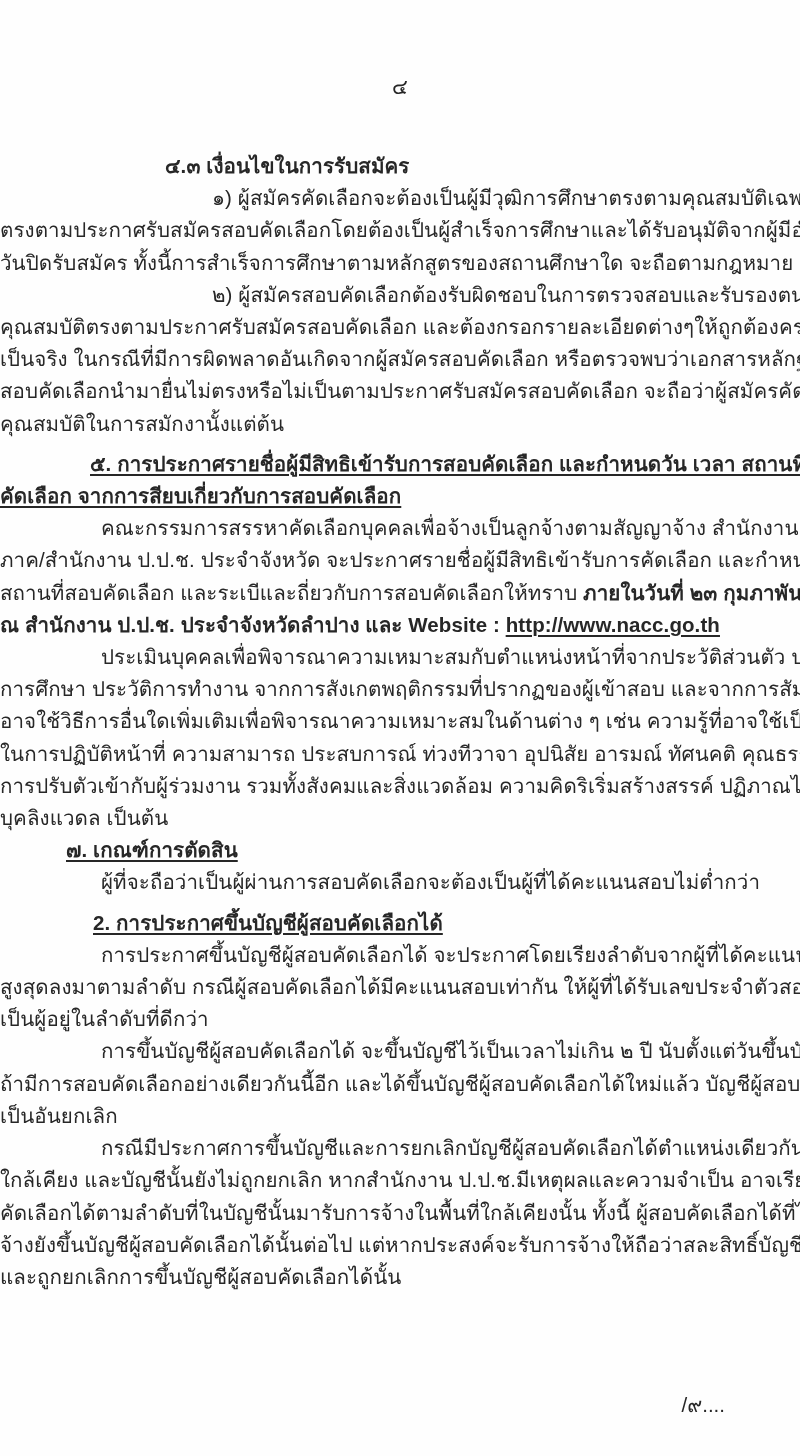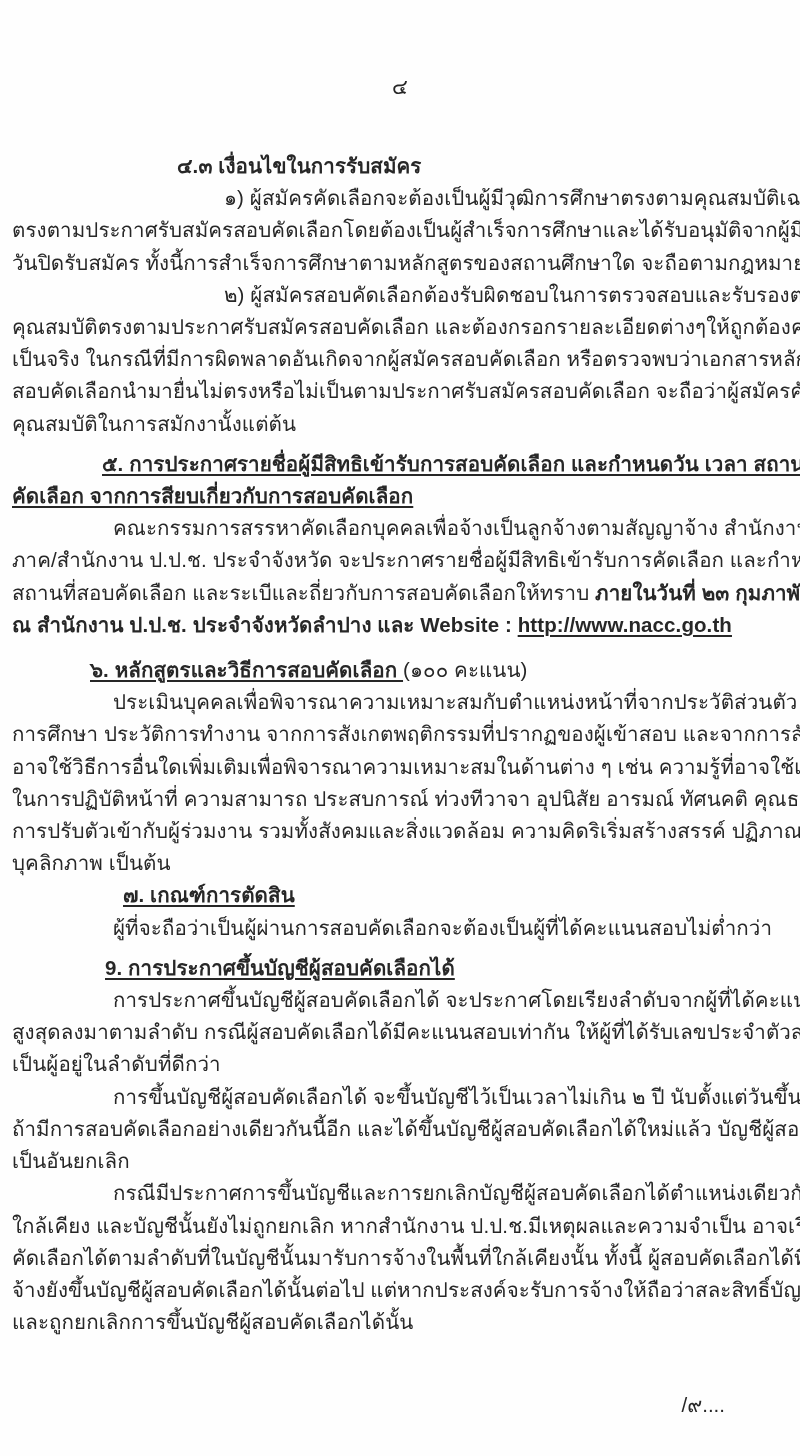--- a/index.html
+++ b/index.html
@@ -20,35 +20,35 @@
     position: absolute;
     top: 70px;
     left: 0;
     width: 800px;
     text-align: center;
     font-size: 21px;
   }
   .doc-body {
     position: absolute;
     top: 150px;
-    left: 12px;
+    left: 0;
     width: 652px;
   }
   .ln {
     font-size: 20.5px;
     line-height: 32.2px;
     white-space: nowrap;
     letter-spacing: 0.1px;
   }
   .ln span.b { font-weight: bold; }
   .ln span.u { text-decoration: underline; text-underline-offset: 3px; }
   .h43 { padding-left: 165px; }
   .h5  { padding-left: 90px;  }
   .h6  { padding-left: 78px;  }
-  .h7  { padding-left: 111px; }
+  .h7  { padding-left: 66px; }
   .h8  { padding-left: 93px;  }
   .ind-item { padding-left: 212px; }
   .ind-para { padding-left: 101px; }
   .flush { padding-left: 0; }
   .mt8  { margin-top: 8px; }
   .mt13 { margin-top: 13px; }
   .footer-marker {
     position: absolute;
     top: 1388px;
     right: 75px;
@@ -70,30 +70,29 @@
       <div class="ln flush"><span>คุณสมบัติตรงตามประกาศรับสมัครสอบคัดเลือก และต้องกรอกรายละเอียดต่างๆให้ถูกต้องครบถ้วนตามความ</span></div>
       <div class="ln flush"><span>เป็นจริง ในกรณีที่มีการผิดพลาดอันเกิดจากผู้สมัครสอบคัดเลือก หรือตรวจพบว่าเอกสารหลักฐาน ซึ่งผู้สมัคร</span></div>
       <div class="ln flush"><span>สอบคัดเลือกนำมายื่นไม่ตรงหรือไม่เป็นตามประกาศรับสมัครสอบคัดเลือก จะถือว่าผู้สมัครคัดเลือกเป็นผู้ขาด</span></div>
       <div class="ln flush"><span>คุณสมบัติในการสมักงานั้งแต่ต้น</span></div>
       <div class="ln h5 mt8"><span class="b u">๕. การประกาศรายชื่อผู้มีสิทธิเข้ารับการสอบคัดเลือก และกำหนดวัน เวลา สถานที่สอบ</span></div>
       <div class="ln flush"><span class="b u">คัดเลือก จากการสียบเกี่ยวกับการสอบคัดเลือก</span></div>
       <div class="ln ind-para"><span>คณะกรรมการสรรหาคัดเลือกบุคคลเพื่อจ้างเป็นลูกจ้างตามสัญญาจ้าง สำนักงาน ป.ป.ช.</span></div>
       <div class="ln flush"><span>ภาค/สำนักงาน ป.ป.ช. ประจำจังหวัด จะประกาศรายชื่อผู้มีสิทธิเข้ารับการคัดเลือก และกำหนดวัน เวลา</span></div>
       <div class="ln flush"><span>สถานที่สอบคัดเลือก และระเบีและถี่ยวกับการสอบคัดเลือกให้ทราบ </span><span class="b">ภายในวันที่ ๒๓ กุมภาพันธ์ ๒๕๖๕</span></div>
       <div class="ln flush"><span class="b">ณ สำนักงาน ป.ป.ช. ประจำจังหวัดลำปาง  และ Website : </span><span class="b u">http://www.nacc.go.th</span></div>
-      <div class="ln h6 mt13"><span class="b u">๖. หลักสูตรและวิธีการสอบคัดเลือก </span><span>(๑๐๐ คะแนน)</span></div>
       <div class="ln ind-para"><span>ประเมินบุคคลเพื่อพิจารณาความเหมาะสมกับตำแหน่งหน้าที่จากประวัติส่วนตัว ประวัติ</span></div>
       <div class="ln flush"><span>การศึกษา ประวัติการทำงาน จากการสังเกตพฤติกรรมที่ปรากฏของผู้เข้าสอบ และจากการสัมภาษณ์ ทั้งนี้</span></div>
       <div class="ln flush"><span>อาจใช้วิธีการอื่นใดเพิ่มเติมเพื่อพิจารณาความเหมาะสมในด้านต่าง ๆ เช่น ความรู้ที่อาจใช้เป็นประโยชน์</span></div>
       <div class="ln flush"><span>ในการปฏิบัติหน้าที่ ความสามารถ ประสบการณ์ ท่วงทีวาจา อุปนิสัย อารมณ์ ทัศนคติ คุณธรรม จริยธรรม</span></div>
       <div class="ln flush"><span>การปรับตัวเข้ากับผู้ร่วมงาน รวมทั้งสังคมและสิ่งแวดล้อม ความคิดริเริ่มสร้างสรรค์ ปฏิภาณไหวพริบ และ</span></div>
-      <div class="ln flush"><span>บุคลิกภาพ เป็นต้น</span></div>
+      <div class="ln flush"><span>บุคลิงแวดล เป็นต้น</span></div>
       <div class="ln h7"><span class="b u">๗. เกณฑ์การตัดสิน</span></div>
       <div class="ln ind-para"><span>ผู้ที่จะถือว่าเป็นผู้ผ่านการสอบคัดเลือกจะต้องเป็นผู้ที่ได้คะแนนสอบไม่ต่ำกว่า</span></div>
-      <div class="ln h8 mt8"><span class="b u">9. การประกาศขึ้นบัญชีผู้สอบคัดเลือกได้</span></div>
+      <div class="ln h8 mt8"><span class="b u">2. การประกาศขึ้นบัญชีผู้สอบคัดเลือกได้</span></div>
       <div class="ln ind-para"><span>การประกาศขึ้นบัญชีผู้สอบคัดเลือกได้ จะประกาศโดยเรียงลำดับจากผู้ที่ได้คะแนนสอบ</span></div>
       <div class="ln flush"><span>สูงสุดลงมาตามลำดับ กรณีผู้สอบคัดเลือกได้มีคะแนนสอบเท่ากัน ให้ผู้ที่ได้รับเลขประจำตัวสอบคัดเลือกก่อน</span></div>
       <div class="ln flush"><span>เป็นผู้อยู่ในลำดับที่ดีกว่า</span></div>
       <div class="ln ind-para"><span>การขึ้นบัญชีผู้สอบคัดเลือกได้ จะขึ้นบัญชีไว้เป็นเวลาไม่เกิน ๒ ปี นับตั้งแต่วันขึ้นบัญชีแต่</span></div>
       <div class="ln flush"><span>ถ้ามีการสอบคัดเลือกอย่างเดียวกันนี้อีก และได้ขึ้นบัญชีผู้สอบคัดเลือกได้ใหม่แล้ว บัญชีผู้สอบคัดเลือกได้ครั้งนี้</span></div>
       <div class="ln flush"><span>เป็นอันยกเลิก</span></div>
       <div class="ln ind-para"><span>กรณีมีประกาศการขึ้นบัญชีและการยกเลิกบัญชีผู้สอบคัดเลือกได้ตำแหน่งเดียวกัน ในพื้นที่</span></div>
       <div class="ln flush"><span>ใกล้เคียง และบัญชีนั้นยังไม่ถูกยกเลิก หากสำนักงาน ป.ป.ช.มีเหตุผลและความจำเป็น อาจเรียกตัวผู้สอบ</span></div>
       <div class="ln flush"><span>คัดเลือกได้ตามลำดับที่ในบัญชีนั้นมารับการจ้างในพื้นที่ใกล้เคียงนั้น ทั้งนี้ ผู้สอบคัดเลือกได้ที่ไม่ประสงค์รับการ</span></div>
       <div class="ln flush"><span>จ้างยังขึ้นบัญชีผู้สอบคัดเลือกได้นั้นต่อไป แต่หากประสงค์จะรับการจ้างให้ถือว่าสละสิทธิ์บัญชีผู้สอบคัดเลือกได้</span></div>

